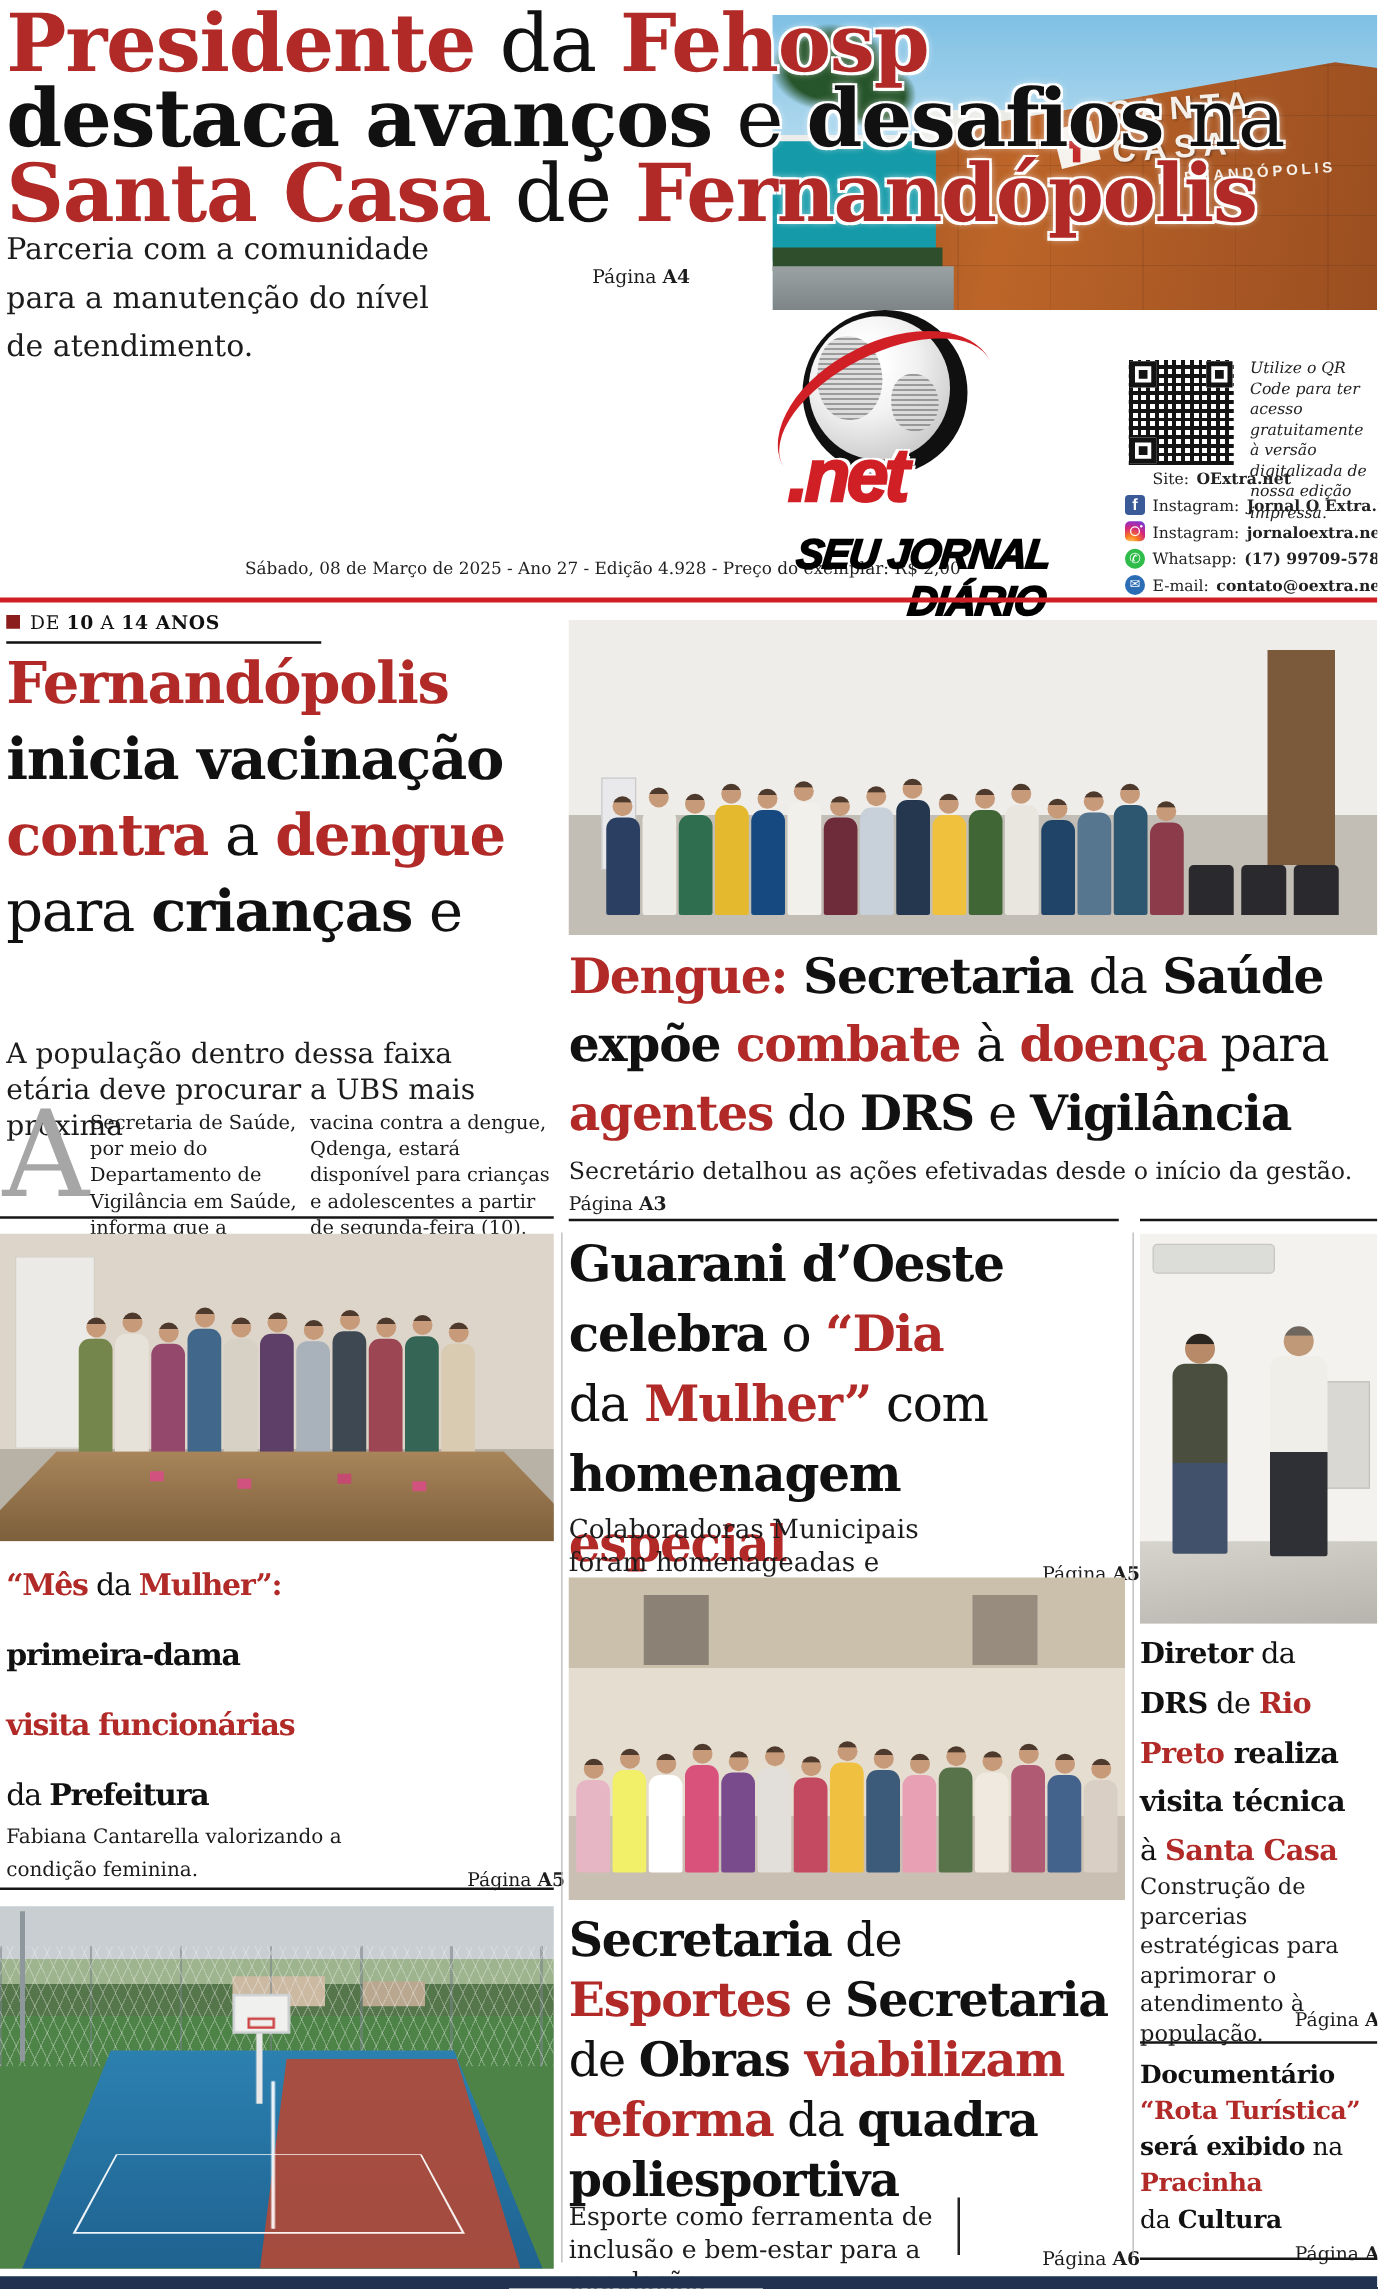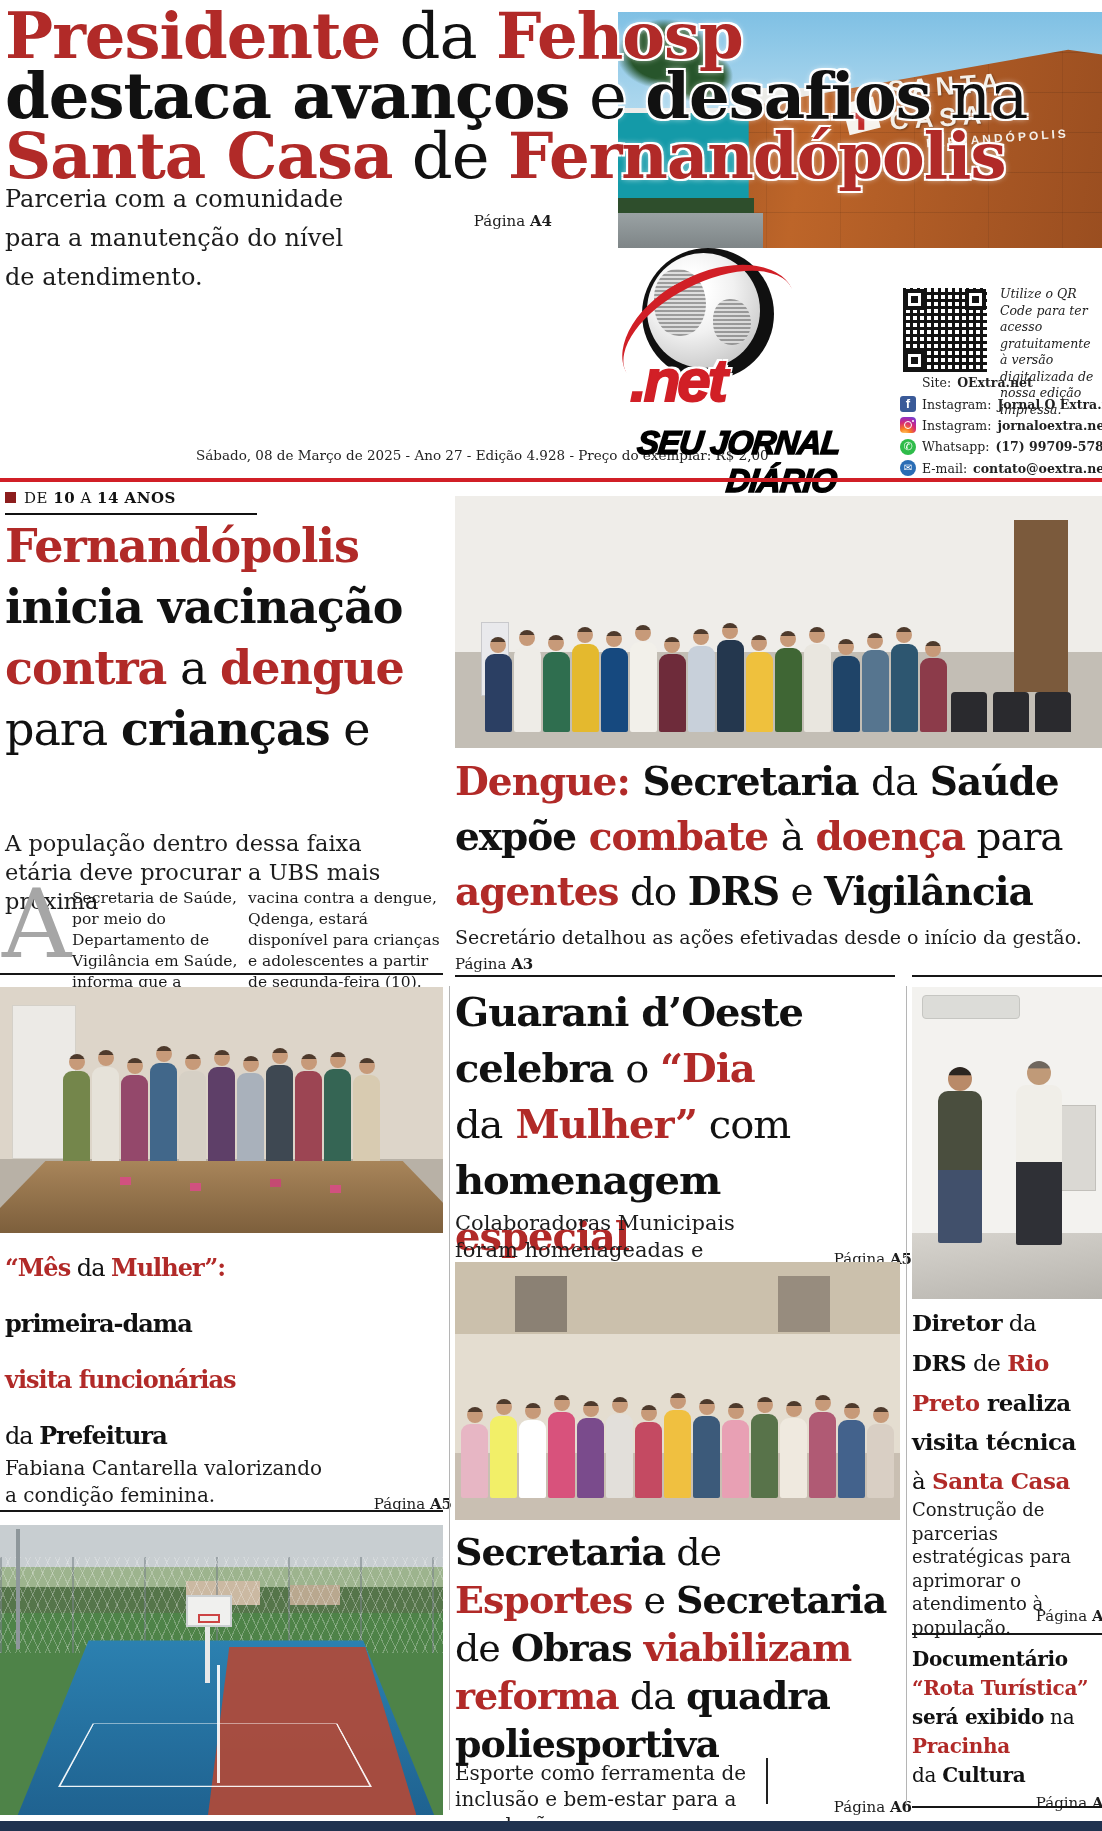--- a/index.html
+++ b/index.html
@@ -107,21 +107,21 @@
   .bc1{left:72px;width:166px;}
   .bc2{left:248px;width:192px;}
 
   
   .dengue-head{left:455px;top:754px;width:650px;font-size:39px;line-height:55px;}
   .dengue-deck{left:455px;top:925px;width:650px;font-size:19px;line-height:25px;}
   .guarani-head{left:455px;top:984px;width:447px;font-size:40px;line-height:56px;}
   .guarani-deck{left:455px;top:1210px;width:330px;font-size:21px;line-height:27px;}
   .guarani-ref{left:790px;top:1238px;width:110px;text-align:right;}
   .mes-head{left:5px;top:1240px;width:442px;font-size:24px;line-height:56px;}
-  .mes-deck{left:5px;top:1455px;width:320px;font-size:20px;line-height:27px;}
+  .mes-deck{left:5px;top:1455px;width:320px;font-size:16px;line-height:27px;}
   .mes-ref{left:330px;top:1483px;width:110px;text-align:right;}
   .diretor-head{left:912px;top:1303px;width:192px;font-size:23px;line-height:39px;letter-spacing:-.5px;}
   .diretor-deck{left:912px;top:1498px;width:192px;font-size:18px;line-height:23.5px;}
   .diretor-ref{left:1000px;top:1595px;width:102px;text-align:right;}
   .esportes-head{left:455px;top:1528px;width:447px;font-size:38px;line-height:48px;}
   .esportes-deck{left:455px;top:1760px;width:305px;font-size:20px;line-height:26px;}
   .esportes-ref{left:790px;top:1786px;width:110px;text-align:right;}
   .doc-head{left:912px;top:1645px;width:192px;font-size:20px;line-height:29px;letter-spacing:-.3px;}
   .doc-ref{left:1000px;top:1782px;width:102px;text-align:right;}
 

